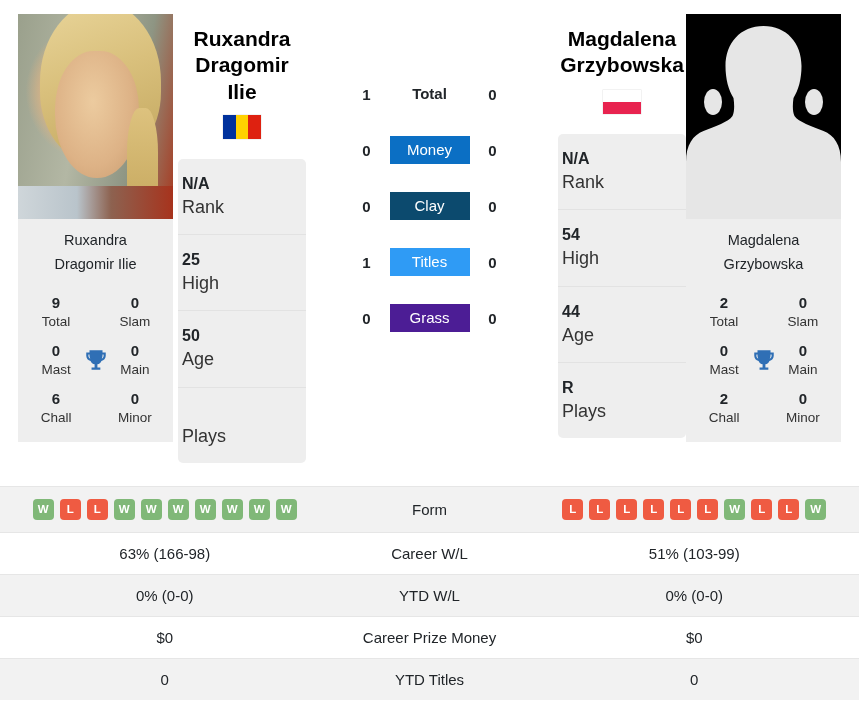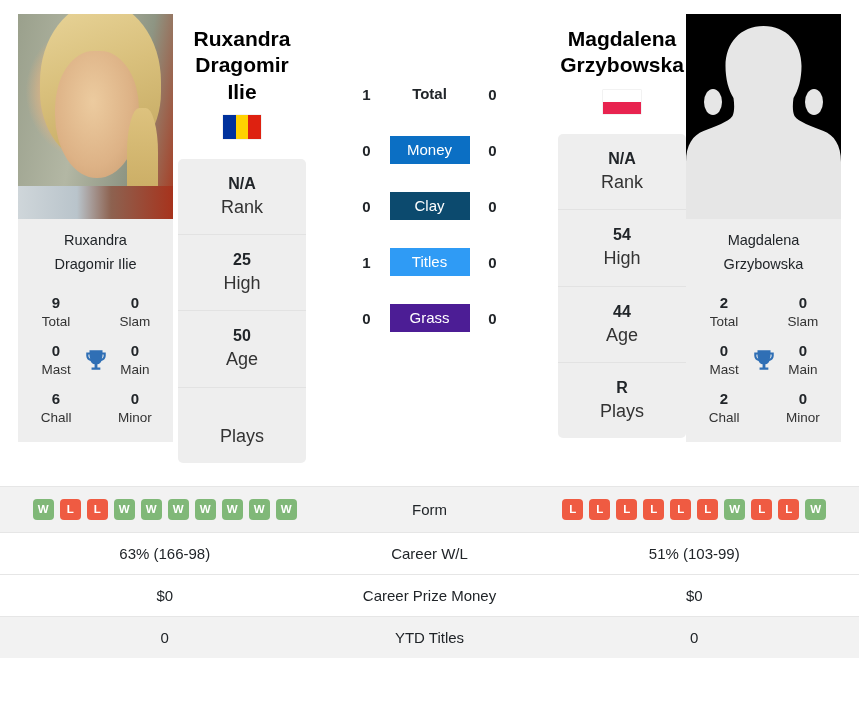--- a/index.html
+++ b/index.html
@@ -142,21 +142,20 @@
   .flag.horiz span { width: 100%; height: 50%; }
 
   .info-card {
     background: #eeeeee;
     border-radius: 5px;
     margin-top: 10px;
     overflow: hidden;
   }
   .info-item {
     padding: 15px 4px 15px 4px;
-    text-align: center;
     border-bottom: 1px solid #e2e2e2;
   }
   .info-item:last-child { border-bottom: none; }
   .info-item .val {
     font-size: 16px;
     font-weight: bold;
     color: #212529;
     line-height: 1.3;
     min-height: 21px;
   }
@@ -473,20 +472,25 @@
               <div class="fb l">L</div>
               <div class="fb l">L</div>
               <div class="fb w">W</div>
             </div>
         </td>
       </tr>
       <tr>
         <td>63% (166-98)</td>
         <td class="mid">Career W/L</td>
         <td>51% (103-99)</td>
+      </tr>
+      <tr class="shade">
+        <td>0% (0-0)</td>
+        <td class="mid">YTD W/L</td>
+        <td>0% (0-0)</td>
       </tr>
       <tr>
         <td>$0</td>
         <td class="mid">Career Prize Money</td>
         <td>$0</td>
       </tr>
       <tr class="shade">
         <td>0</td>
         <td class="mid">YTD Titles</td>
         <td>0</td>

